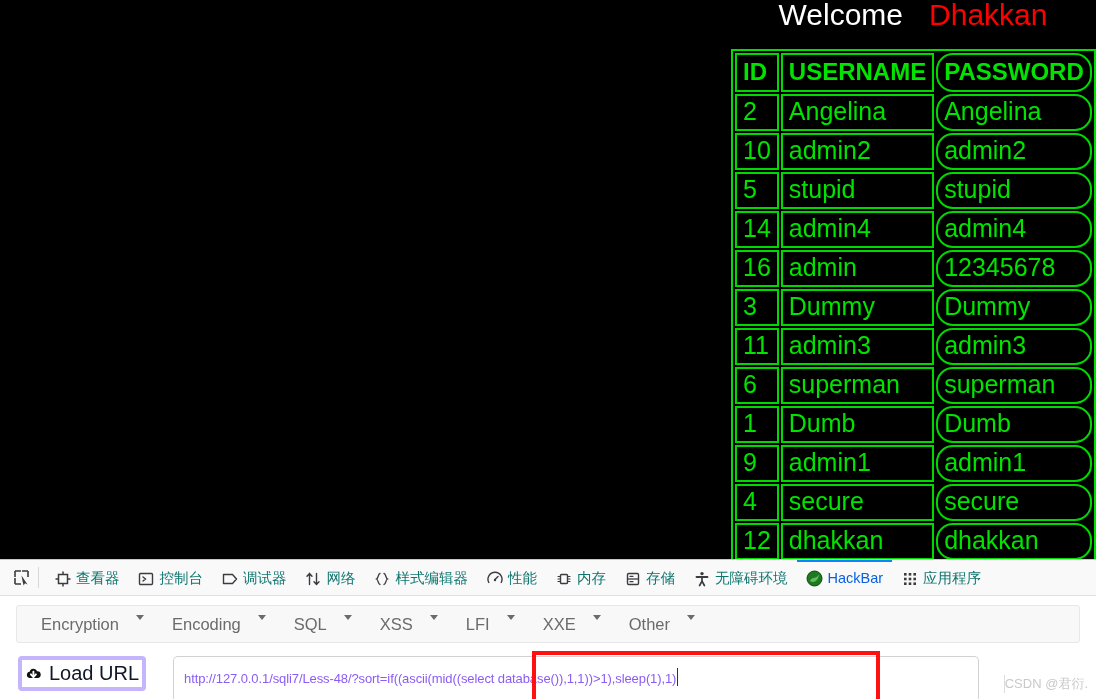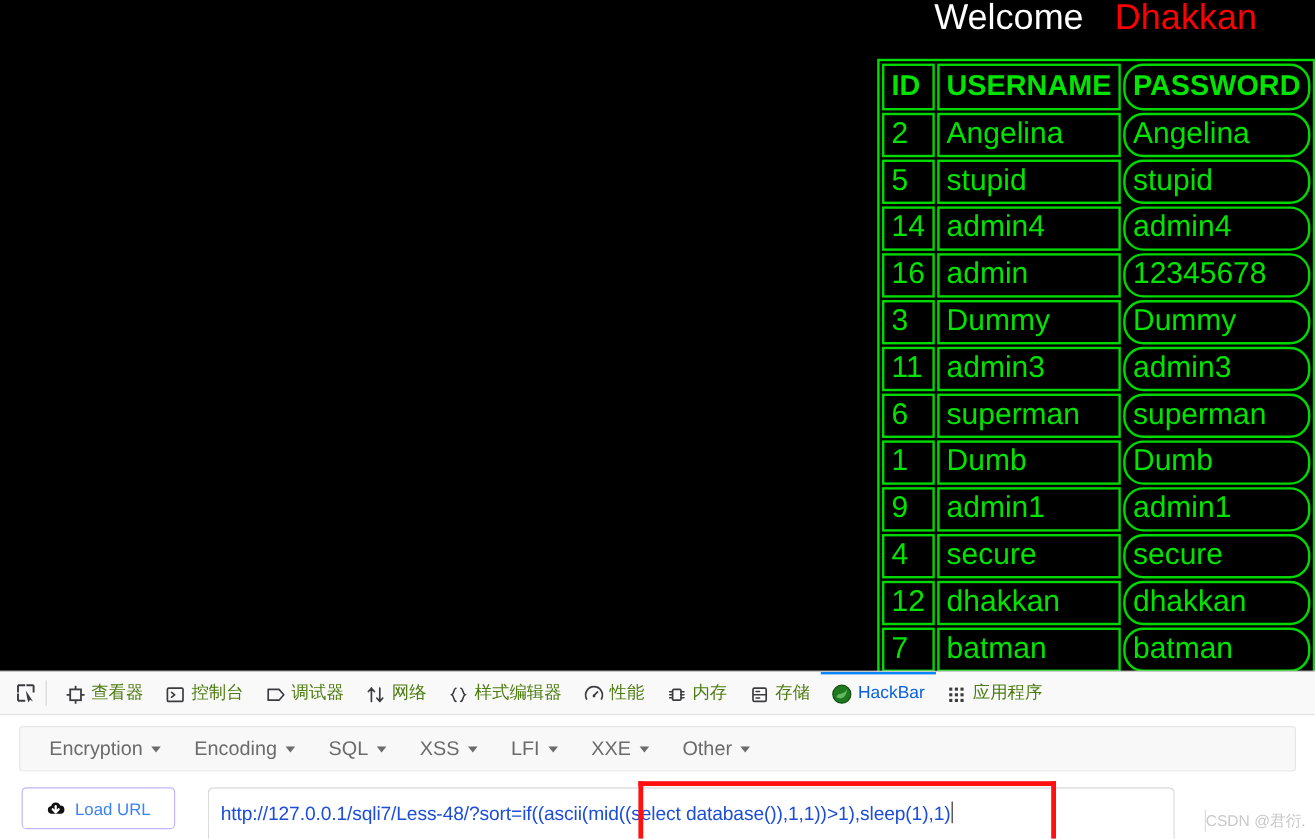--- a/index.html
+++ b/index.html
@@ -95,21 +95,21 @@
     margin: 7px 6px 7px 2px;
     flex: 0 0 1px;
   }
 
   .dt-tab {
     display: flex;
     align-items: center;
     gap: 5px;
     padding: 0 9px;
     font-size: 14.5px;
-    color: #4d7c0f;
+    color: #0f766e;
     white-space: nowrap;
     border-top: 2px solid transparent;
     cursor: pointer;
   }
   .dt-tab.active {
     border-top: 2px solid #0a84ff;
     color: #0a60df;
   }
   .dt-tab .label { line-height: 1; }
   .dt-ico {
@@ -136,66 +136,65 @@
     align-items: center;
     padding-left: 10px;
   }
   .hb-menu {
     font-size: 16.5px;
     color: #6b6b6b;
     padding: 0 14px;
     white-space: nowrap;
     cursor: pointer;
     display: flex;
-    align-items: center;
-    gap: 7px;
+    gap: 17px;
   }
   .caret {
     width: 0; height: 0;
     border-left: 4.5px solid transparent;
     border-right: 4.5px solid transparent;
     border-top: 5px solid #6b6b6b;
     display: inline-block;
   }
 
   .hb-row2 {
     position: absolute;
     left: 0; top: 55px;
     width: 1096px; height: 49px;
   }
   .hb-loadurl {
     position: absolute;
     left: 18px; top: 5px;
     width: 128px; height: 35px;
     background: #ffffff;
-    border: 1px solid #c4b5fd;
+    border: 4px solid #c4b5fd;
     border-radius: 4px;
     display: flex;
     align-items: center;
     justify-content: center;
     gap: 7px;
-    font-size: 14px;
-    color: #3b82f6;
+    font-size: 20px;
+    color: #0f172a;
     cursor: pointer;
   }
   .hb-urlwrap {
     position: absolute;
     left: 173px; top: 5px;
     width: 806px; height: 44px;
     background: #ffffff;
     border: 1px solid #d2d2d2;
     border-radius: 5px 5px 0 0;
     border-bottom: none;
     overflow: hidden;
   }
   .hb-url {
     position: absolute;
     left: 10px; top: 11px;
-    font-size: 16px;
-    color: #1d4ed8;
+    font-size: 13px;
+    color: #8b5cf6;
     white-space: nowrap;
     letter-spacing: -0.1px;
   }
   .hb-caret {
     display: inline-block;
     width: 1px;
     height: 18px;
     background: #333;
     vertical-align: -3px;
     margin-left: 1px;
@@ -239,20 +238,25 @@
           <th class="col-pass">PASSWORD</th>
         </tr>
       </thead>
       <tbody id="table-body">
           <tr>
             <td class="col-id">2</td>
             <td class="col-user">Angelina</td>
             <td class="col-pass">Angelina</td>
           </tr>
           <tr>
+            <td class="col-id">10</td>
+            <td class="col-user">admin2</td>
+            <td class="col-pass">admin2</td>
+          </tr>
+          <tr>
             <td class="col-id">5</td>
             <td class="col-user">stupid</td>
             <td class="col-pass">stupid</td>
           </tr>
           <tr>
             <td class="col-id">14</td>
             <td class="col-user">admin4</td>
             <td class="col-pass">admin4</td>
           </tr>
           <tr>
@@ -391,20 +395,30 @@
         <span class="dt-ico">
           <svg width="16" height="16" viewBox="0 0 16 16">
             <rect x="2.5" y="2.5" width="11" height="11" rx="1.2" fill="none" stroke="#3c3c40" stroke-width="1.4"></rect>
             <path d="M2.5 8 H13.5" stroke="#3c3c40" stroke-width="1.3"></path>
             <path d="M5 5.3 h3 M5 10.7 h3" stroke="#3c3c40" stroke-width="1.2" stroke-linecap="round"></path>
           </svg>
         </span>
         <span class="label">存储</span>
       </div>
 
+      <div class="dt-tab">
+        <span class="dt-ico">
+          <svg width="16" height="16" viewBox="0 0 16 16">
+            <circle cx="8" cy="2.6" r="1.7" fill="#3c3c40"></circle>
+            <path d="M2.5 6 h11" stroke="#3c3c40" stroke-width="1.8" stroke-linecap="round"></path>
+            <path d="M8 6 v4.2 M8 10.2 L5.6 14.5 M8 10.2 L10.4 14.5" stroke="#3c3c40" stroke-width="1.7" stroke-linecap="round"></path>
+          </svg>
+        </span>
+        <span class="label">无障碍环境</span>
+      </div>
 
       <div class="dt-tab active">
         <span class="dt-ico">
           <svg width="17" height="17" viewBox="0 0 17 17">
             <circle cx="8.5" cy="8.5" r="7.5" fill="#1f7a1f"></circle>
             <path d="M4 11 C6 6 9 10 13 4.5 C12 11 8 13.5 4 11 Z" fill="#7ad17a" opacity="0.75"></path>
             <circle cx="8.5" cy="8.5" r="7.5" fill="none" stroke="#0c4d0c" stroke-width="1"></circle>
           </svg>
         </span>
         <span class="label">HackBar</span>

